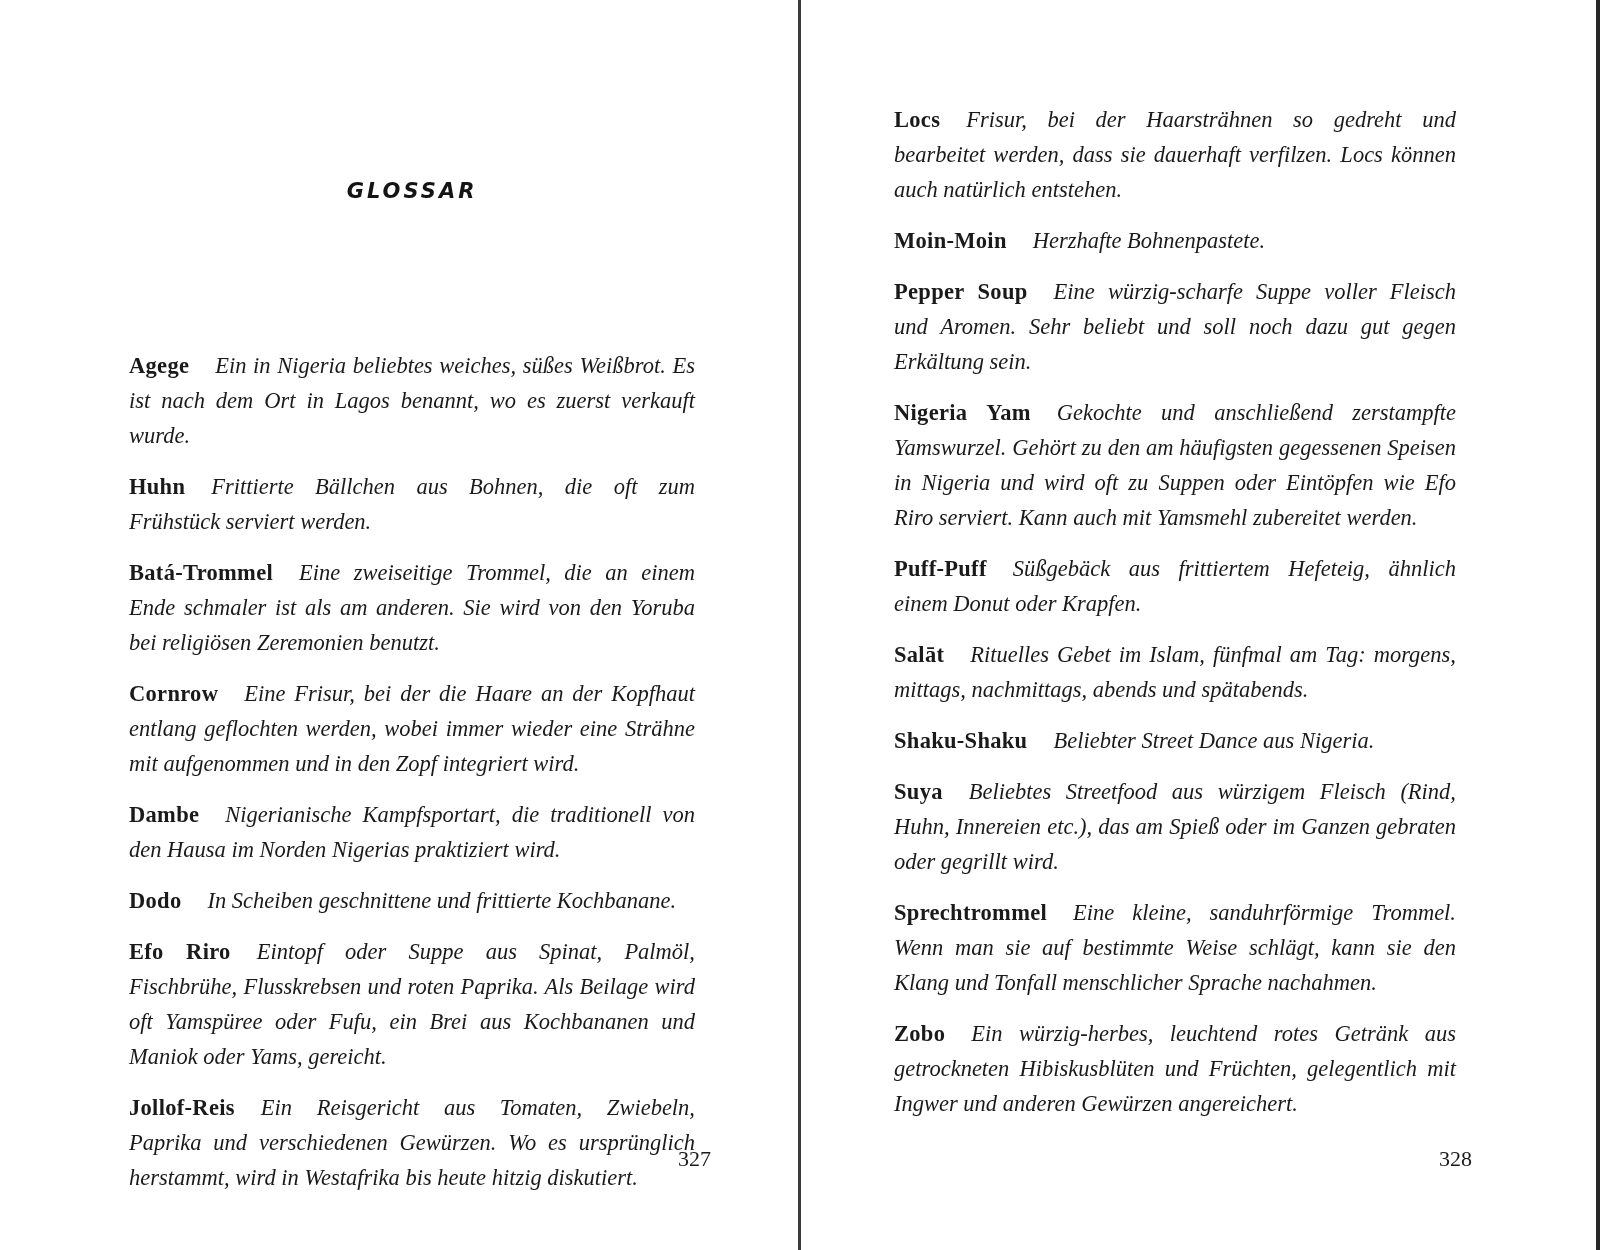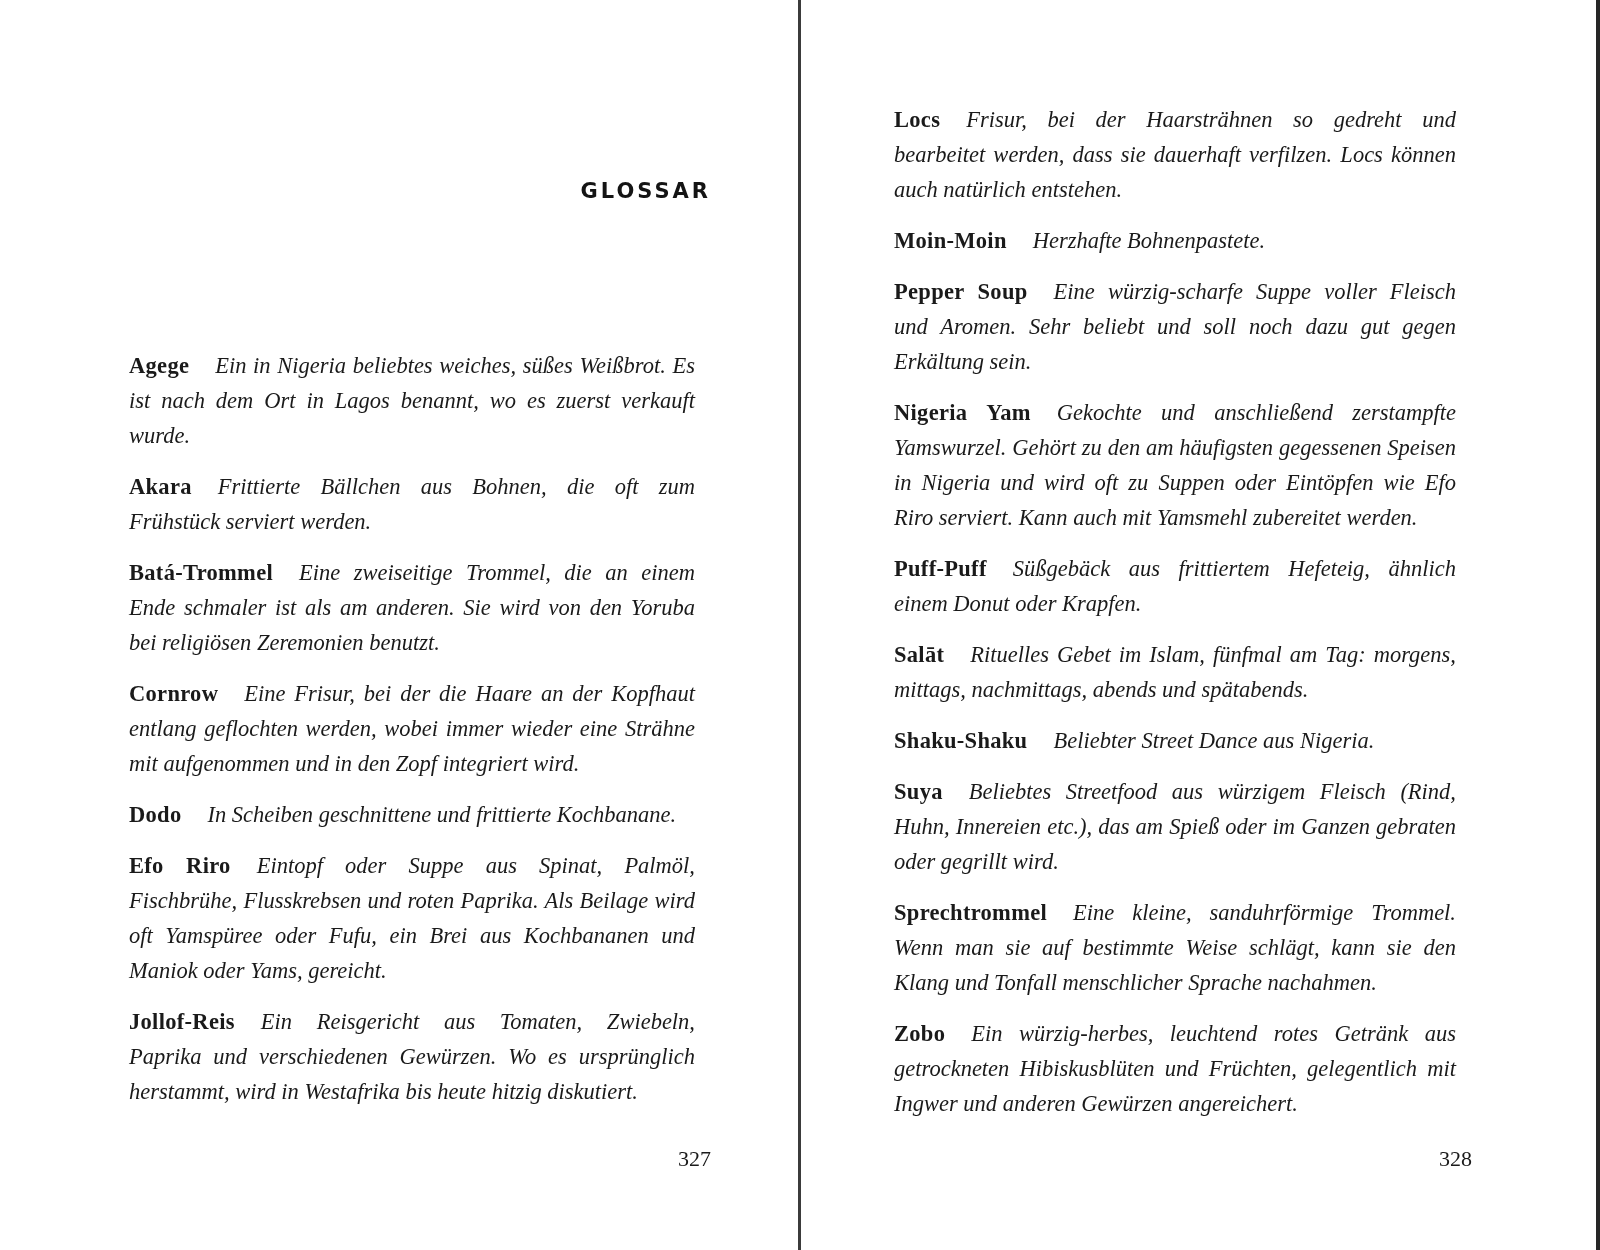--- a/index.html
+++ b/index.html
@@ -21,26 +21,27 @@
     height: 1250px;
   }
   #page-left  { left: 113px; width: 598px; }
   #page-right { left: 878px; width: 594px; }
 
   .chapter-title {
     position: absolute;
     top: 165px;
     left: 0;
     right: 0;
-    text-align: right;
+    text-align: center;
     font-family: "DejaVu Sans", sans-serif;
     font-weight: 800;
     font-size: 21px;
     letter-spacing: 3px;
     color: #141414;
+    font-style: italic;
   }
 
   .entries {
     position: absolute;
     left: 0;
     right: 0;
     font-size: 22.5px;
     line-height: 35px;
     text-align: justify;
     hyphens: auto;
@@ -88,26 +89,27 @@
 </head>
 <body>
 
 <section class="page" id="page-left">
   <h1 class="chapter-title">GLOSSAR</h1>
 
   <div class="entries">
 
       <p class="entry"><span class="term">Agege</span><span class="def">Ein in Nigeria beliebtes weiches, süßes Weißbrot. Es ist nach dem Ort in Lagos benannt, wo es zuerst verkauft wurde.</span></p>
 
-      <p class="entry"><span class="term">Akara</span><span class="def">Frittierte Bällchen aus Bohnen, die oft zum Frühstück serviert werden.</span></p>
+      <p class="entry"><span class="term">Huhn</span><span class="def">Frittierte Bällchen aus Bohnen, die oft zum Frühstück serviert werden.</span></p>
 
       <p class="entry"><span class="term">Batá-Trommel</span><span class="def">Eine zweiseitige Trommel, die an einem Ende schmaler ist als am anderen. Sie wird von den Yoruba bei religiösen Zeremonien benutzt.</span></p>
 
       <p class="entry"><span class="term">Cornrow</span><span class="def">Eine Frisur, bei der die Haare an der Kopfhaut entlang geflochten werden, wobei immer wieder eine Strähne mit aufgenommen und in den Zopf integriert wird.</span></p>
 
+      <p class="entry"><span class="term">Dambe</span><span class="def">Nigerianische Kampfsportart, die traditionell von den Hausa im Norden Nigerias praktiziert wird.</span></p>
 
       <p class="entry"><span class="term">Dodo</span><span class="def">In Scheiben geschnittene und frittierte Kochbanane.</span></p>
 
       <p class="entry"><span class="term">Efo Riro</span><span class="def">Eintopf oder Suppe aus Spinat, Palmöl, Fischbrühe, Flusskrebsen und roten Paprika. Als Beilage wird oft Yamspüree oder Fufu, ein Brei aus Kochbananen und Maniok oder Yams, gereicht.</span></p>
 
 
       <p class="entry"><span class="term">Jollof-Reis</span><span class="def">Ein Reisgericht aus Tomaten, Zwiebeln, Paprika und verschiedenen Gewürzen. Wo es ursprünglich herstammt, wird in Westafrika bis heute hitzig diskutiert.</span></p>
     </div>
 
   <div class="pagenum">327</div>

